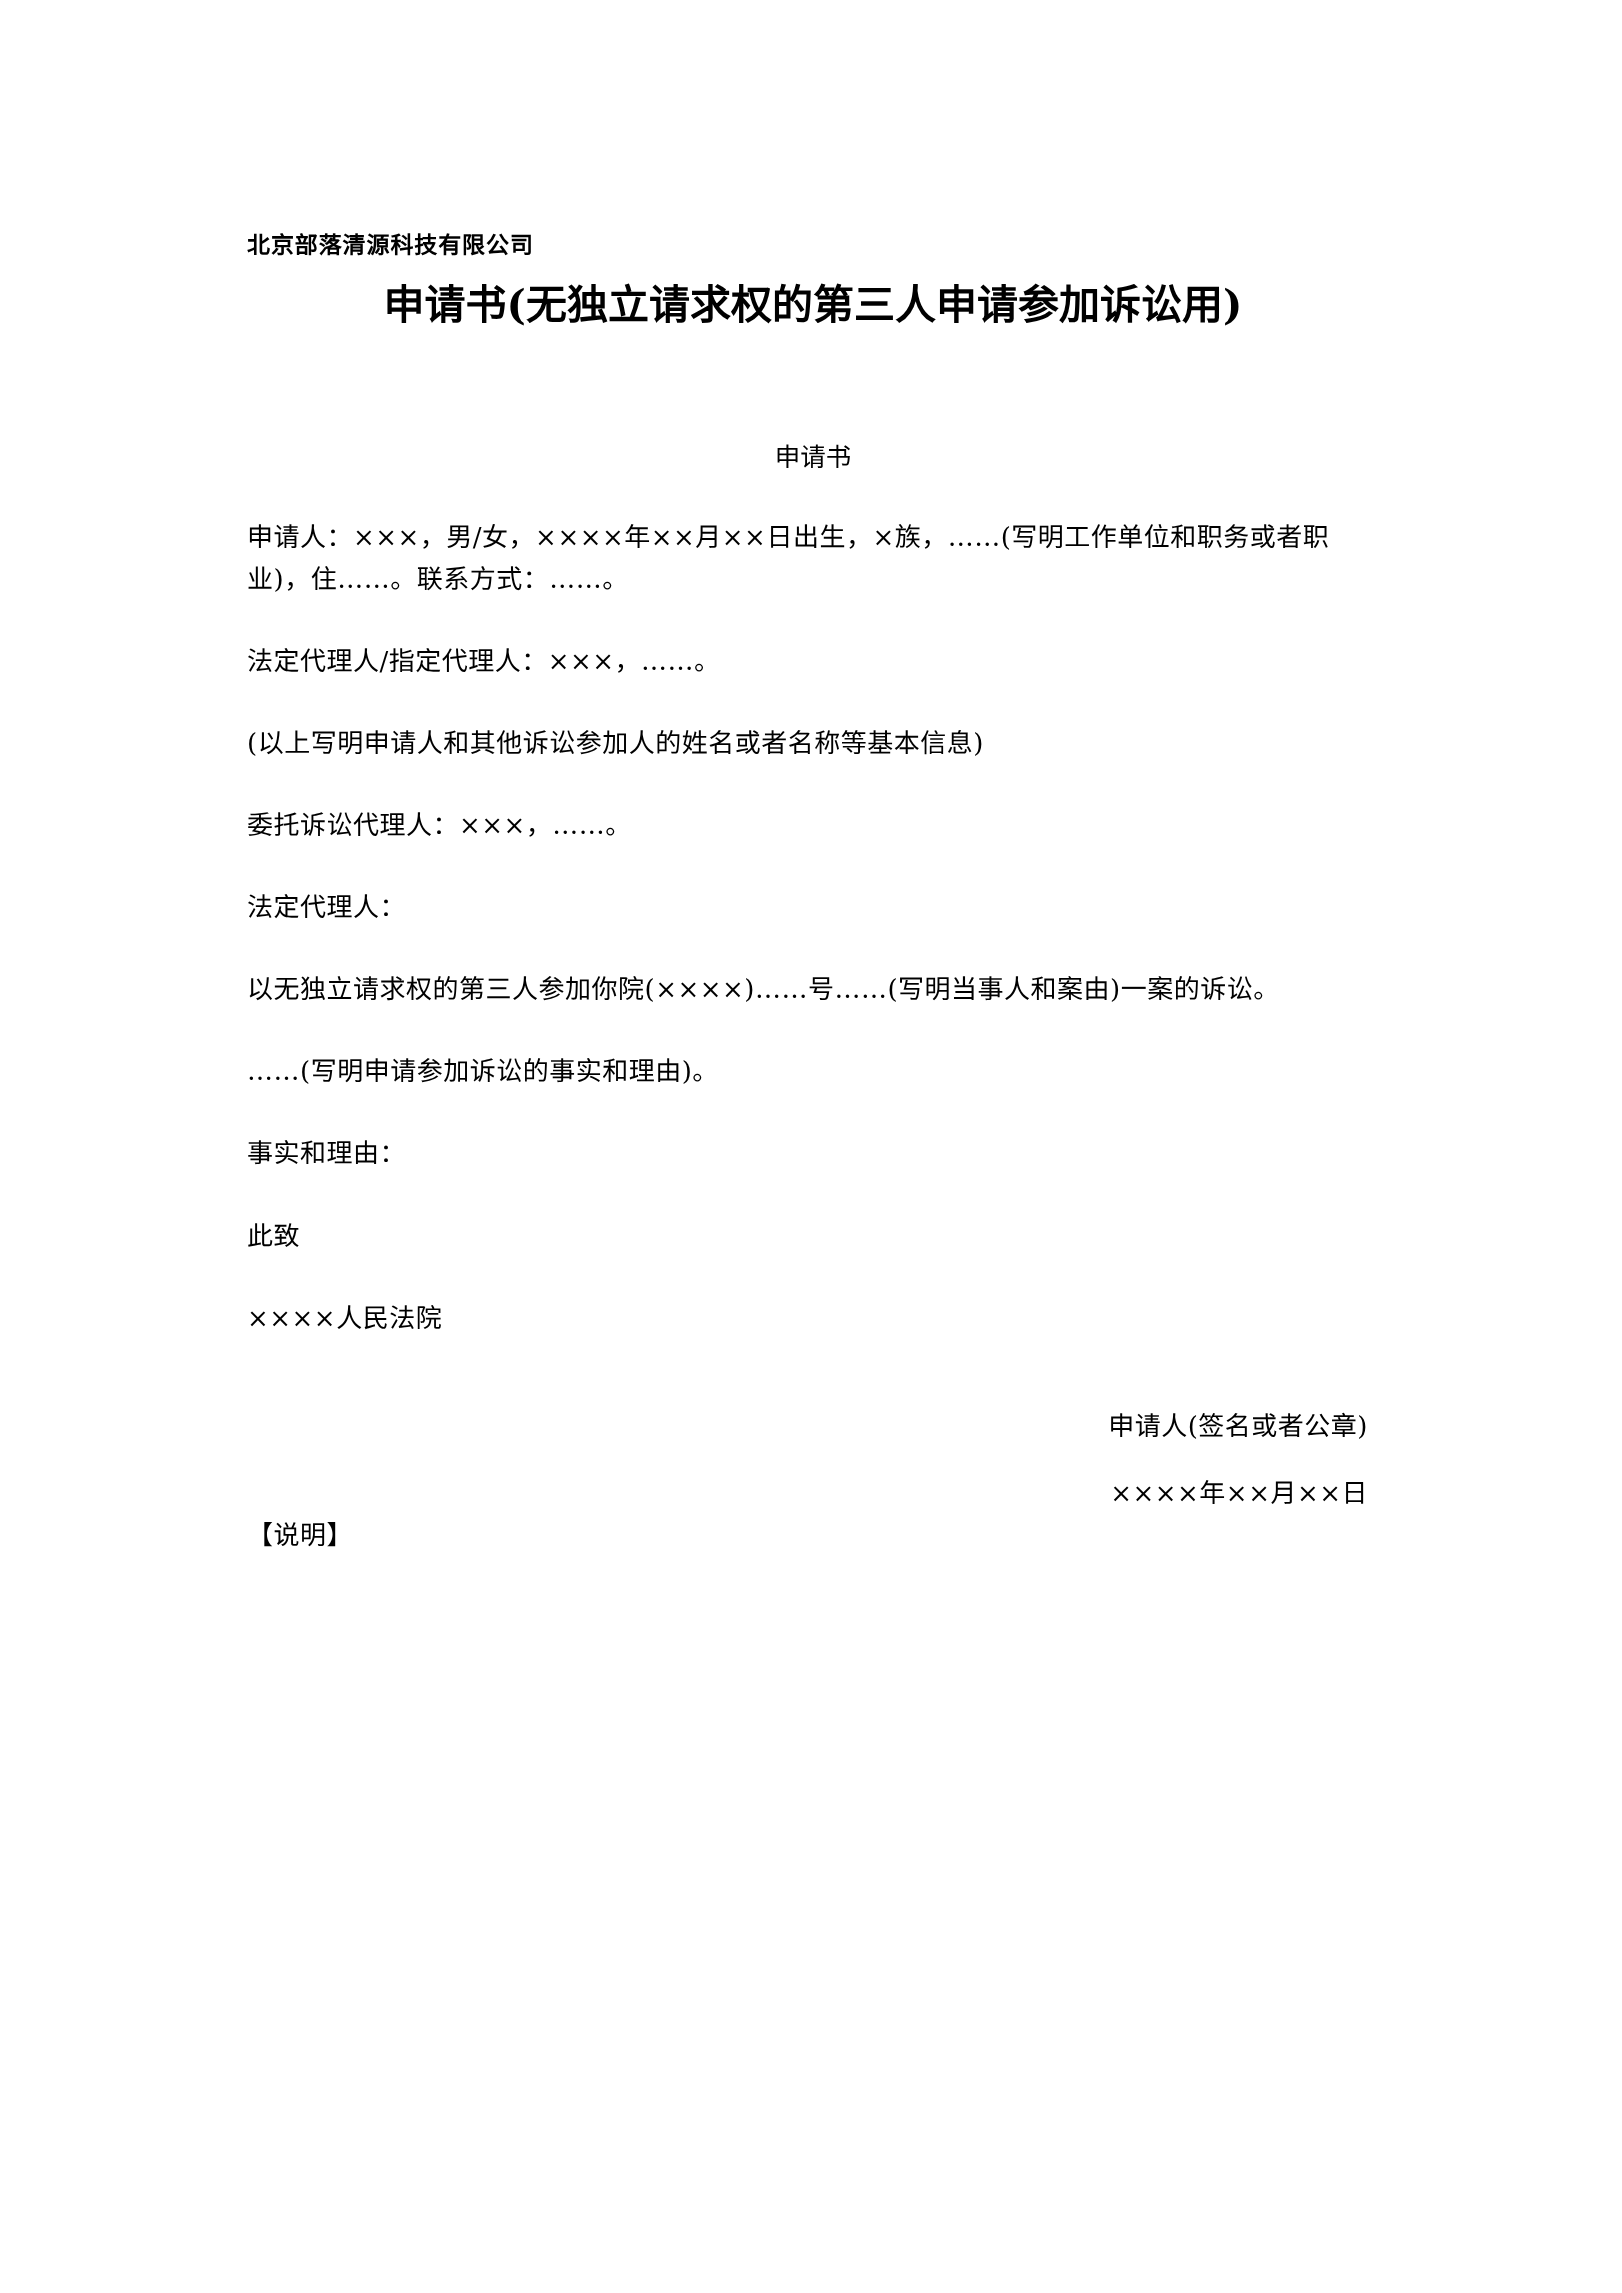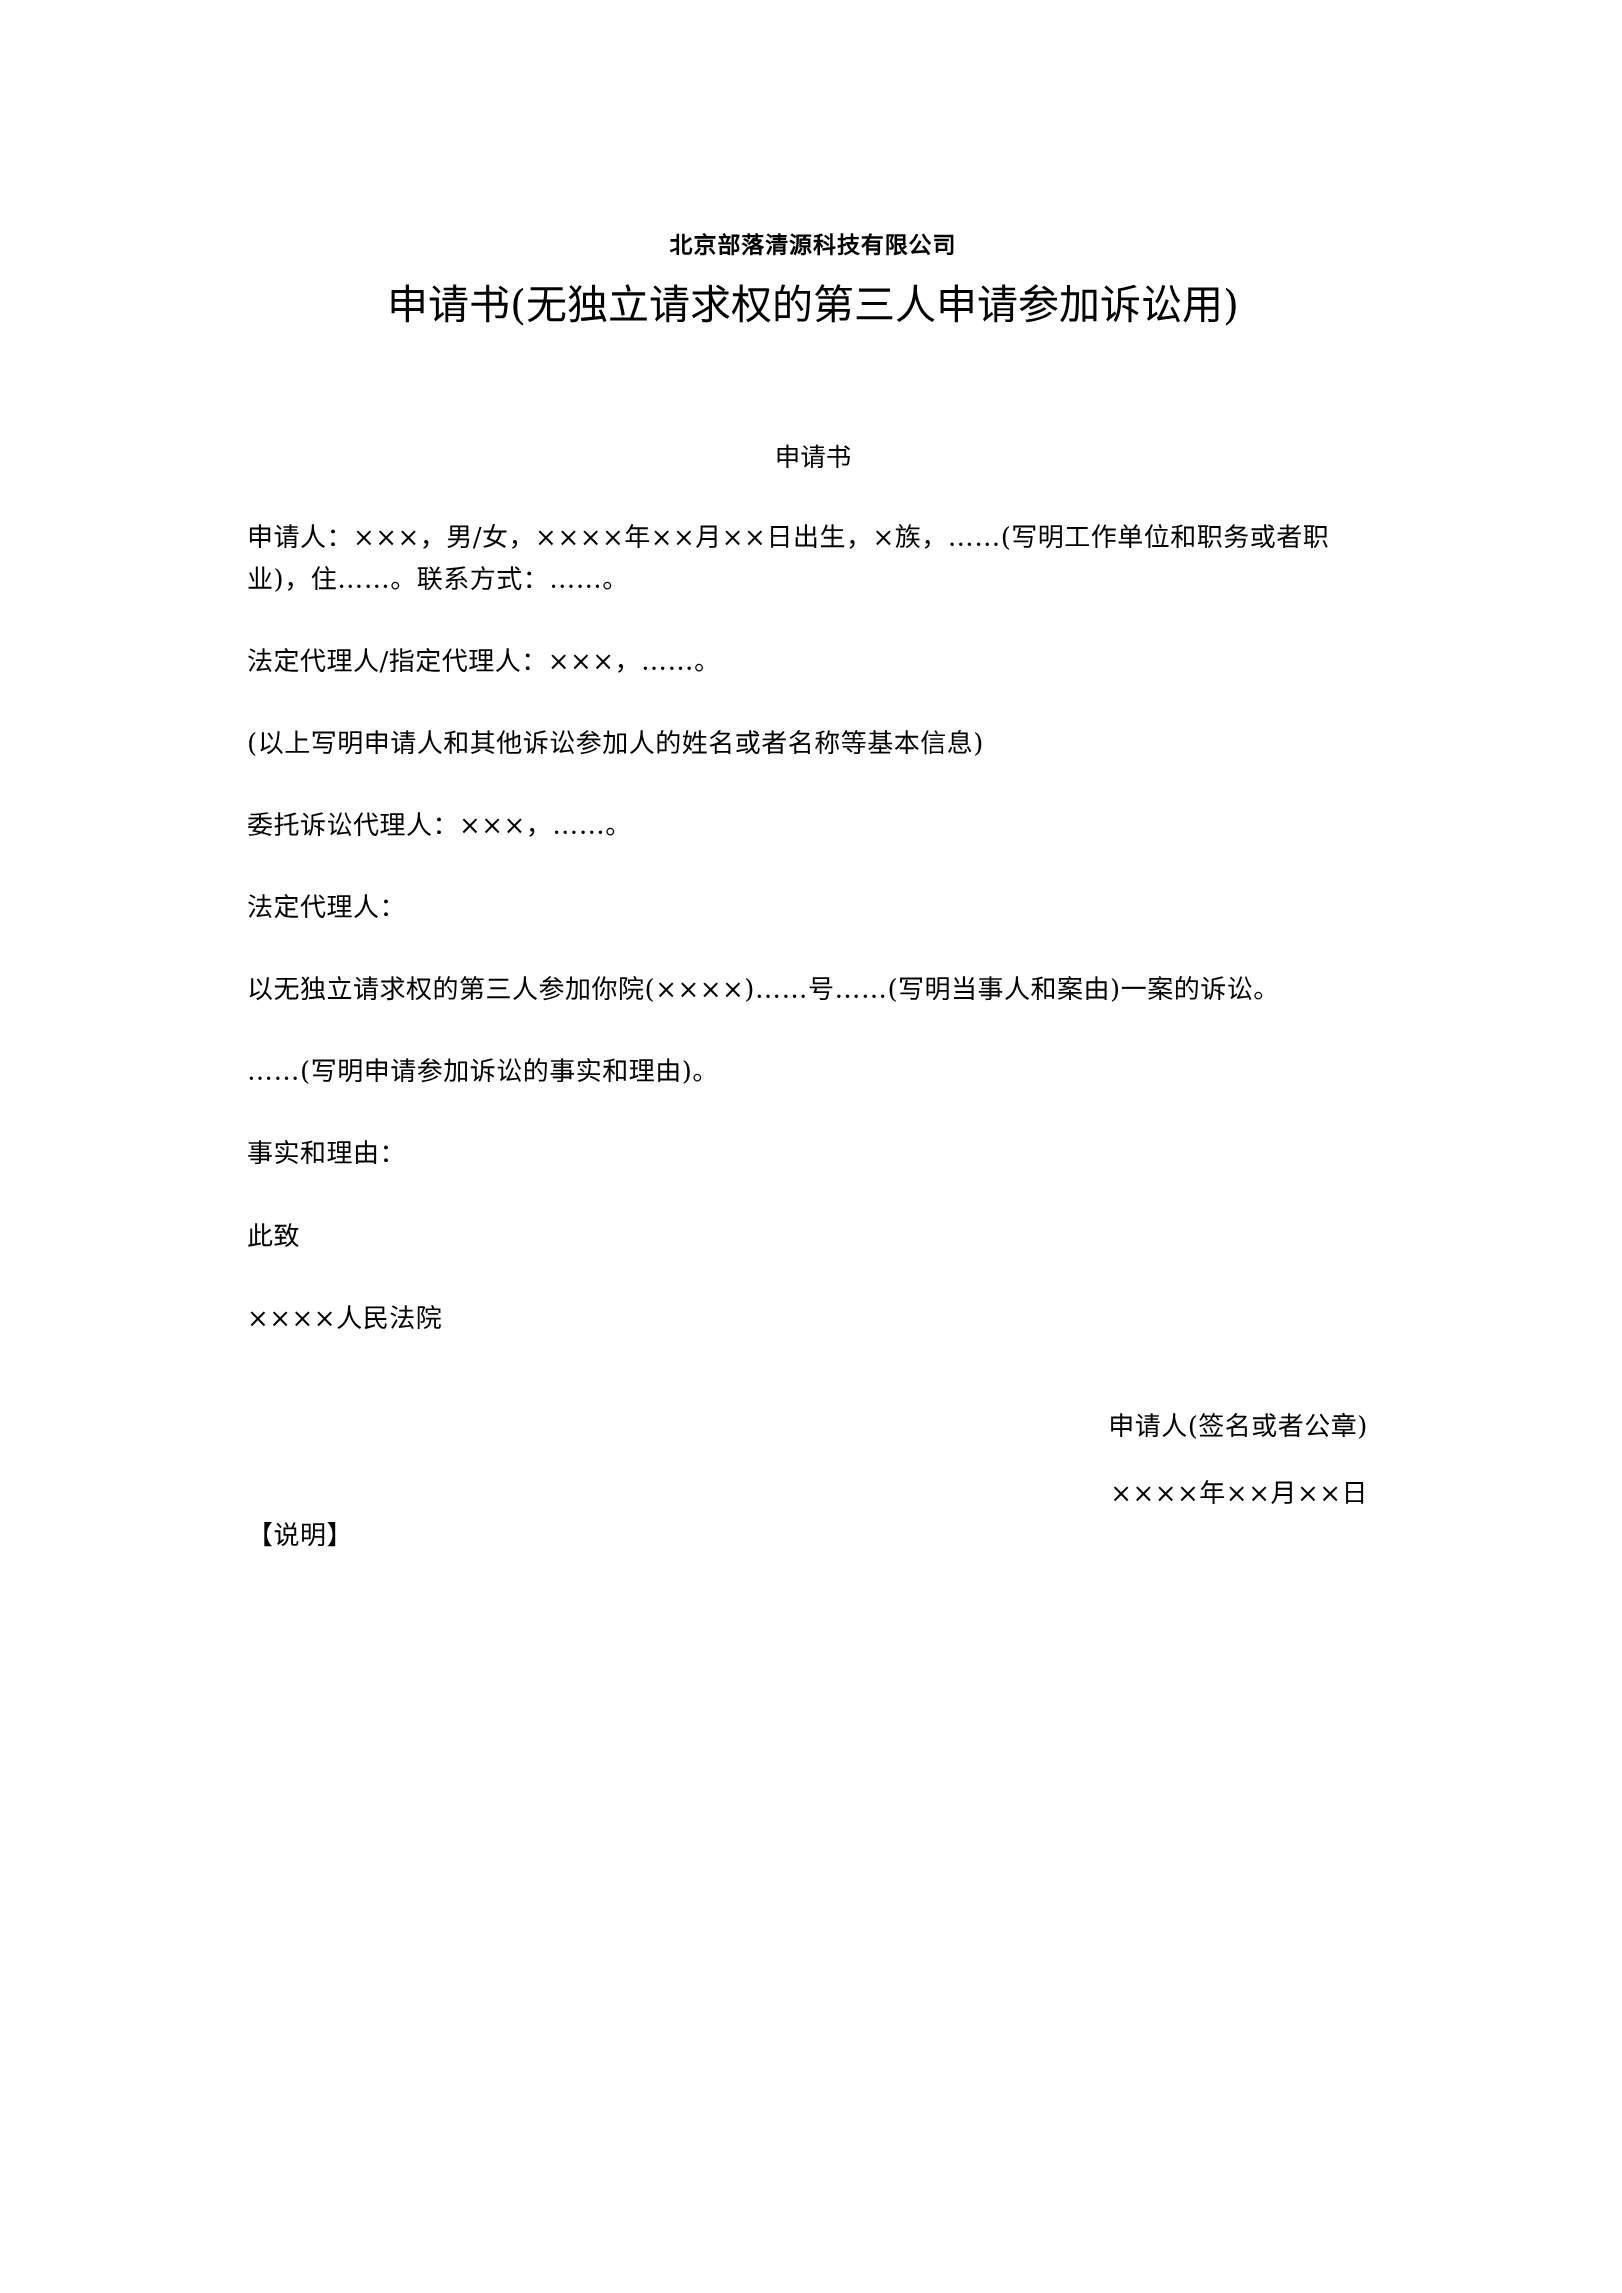--- a/index.html
+++ b/index.html
@@ -21,32 +21,32 @@
     padding: 0;
     overflow: hidden;
   }
   .content {
     position: absolute;
     left: 247px;
     top: 0;
     width: 1132px;
   }
   .company-line {
-    text-align: center;
+    text-align: left;
     font-family: "DejaVu Sans", "Liberation Sans", sans-serif;
     font-size: 23px;
     font-weight: bold;
     letter-spacing: 0.9px;
     margin-top: 232px;
     line-height: 1.2;
   }
   .doc-title {
     text-align: center;
     font-size: 41px;
-    font-weight: normal;
+    font-weight: bold;
     letter-spacing: 0px;
     margin-top: 20px;
     line-height: 1.25;
     font-family: "DejaVu Serif", "Liberation Serif", serif;
   }
   .sub-title {
     text-align: center;
     font-size: 25.5px;
     margin-top: 109px;
     line-height: 1.4;

